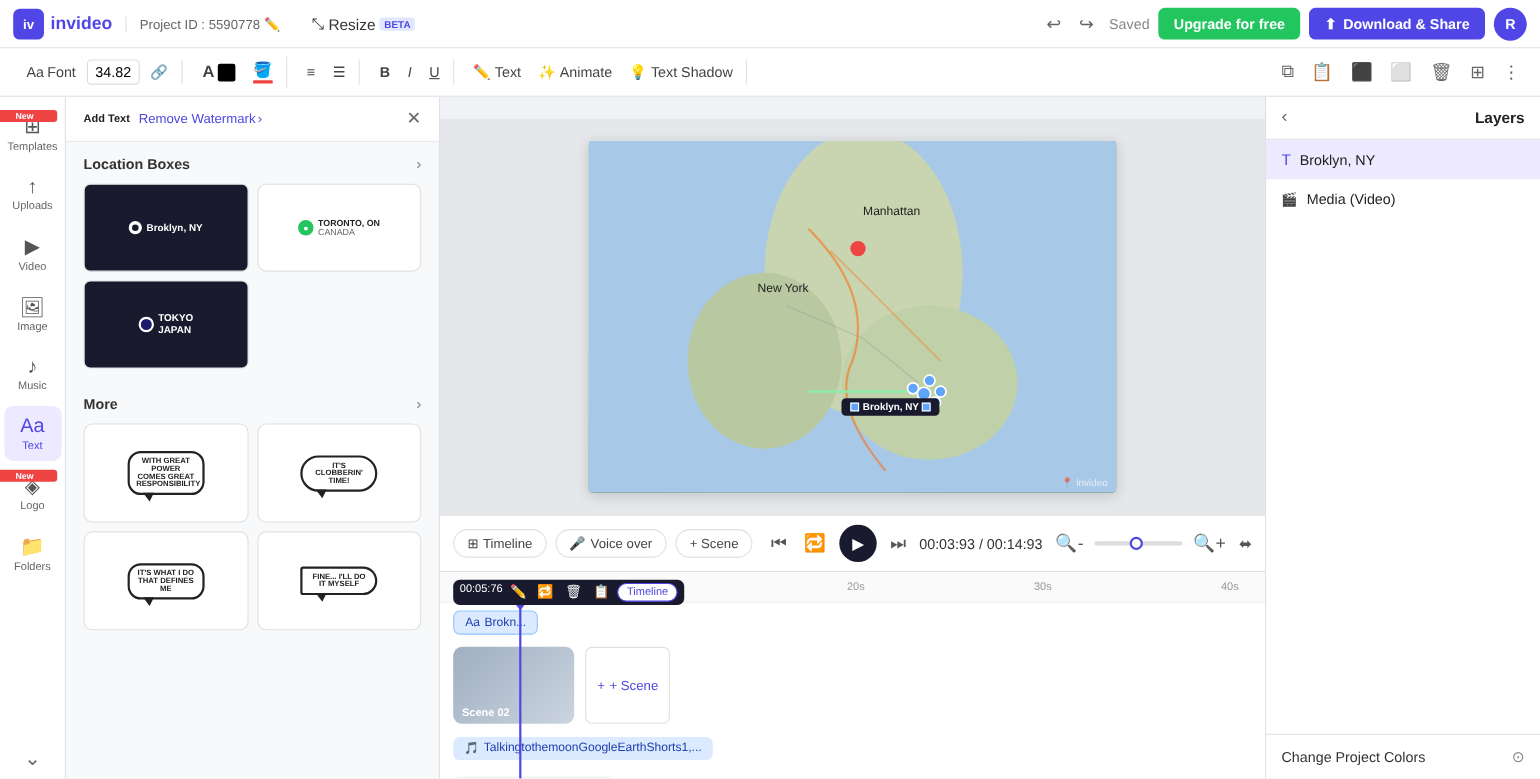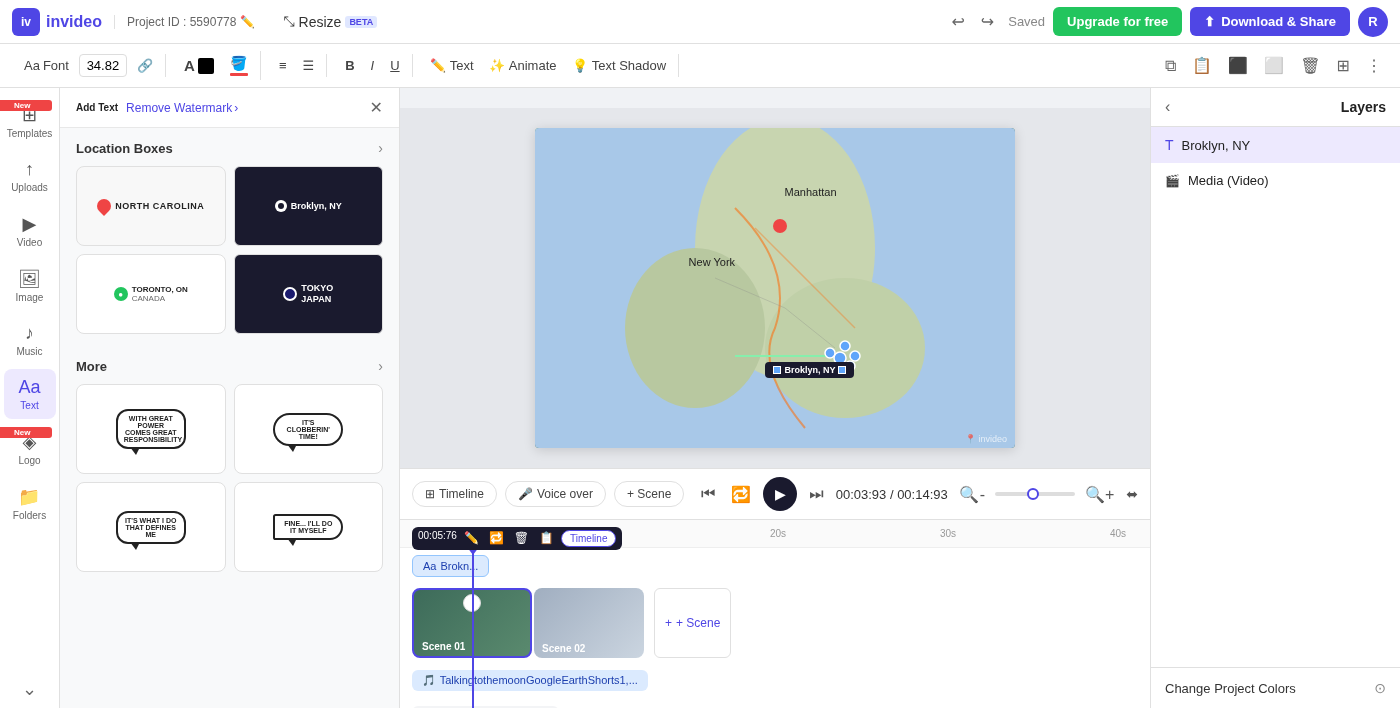--- a/index.html
+++ b/index.html
@@ -296,24 +296,20 @@
       <button class="panel-close">✕</button>
     </div>
 
     <div class="section">
       <div class="section-header">
         <span class="section-title">Location Boxes</span>
         <span class="section-arrow">›</span>
       </div>
       <div class="location-grid">
 
-        <div class="location-card nc-card">
-          <div class="nc-pin"></div>
-          <span class="nc-text">NORTH CAROLINA</span>
-        </div>
 
         <div class="location-card bk-card" style="background:#1a1a2e;">
           <div class="bk-pin">
             <div class="bk-pin-inner"></div>
           </div>
           <span class="bk-text">Broklyn, NY</span>
         </div>
 
         <div class="location-card tor-card">
           <div class="tor-pin">●</div>
@@ -462,26 +458,20 @@
             </div>
             <div class="text-track-block">
               <span>Aa</span>
               <span>Brokn...</span>
             </div>
           </div>
         </div>
 
         <div class="track" style="padding:4px 12px;">
           <div class="scene-blocks">
-            <div class="scene-block scene-block-1" style="position:relative;">
-              <div style="position:absolute;top:4px;left:50%;transform:translateX(-50%);">
-                <div style="width:18px;height:18px;background:#fff;border:1px solid #ddd;border-radius:50%;display:flex;align-items:center;justify-content:center;font-size:9px;">⇄</div>
-              </div>
-              <span class="scene-label">Scene 01</span>
-            </div>
             <div class="scene-block scene-block-2">
               <span class="scene-label">Scene 02</span>
             </div>
             <button class="add-scene-btn">
               <span>+</span>
               <span>+ Scene</span>
             </button>
           </div>
         </div>
 

